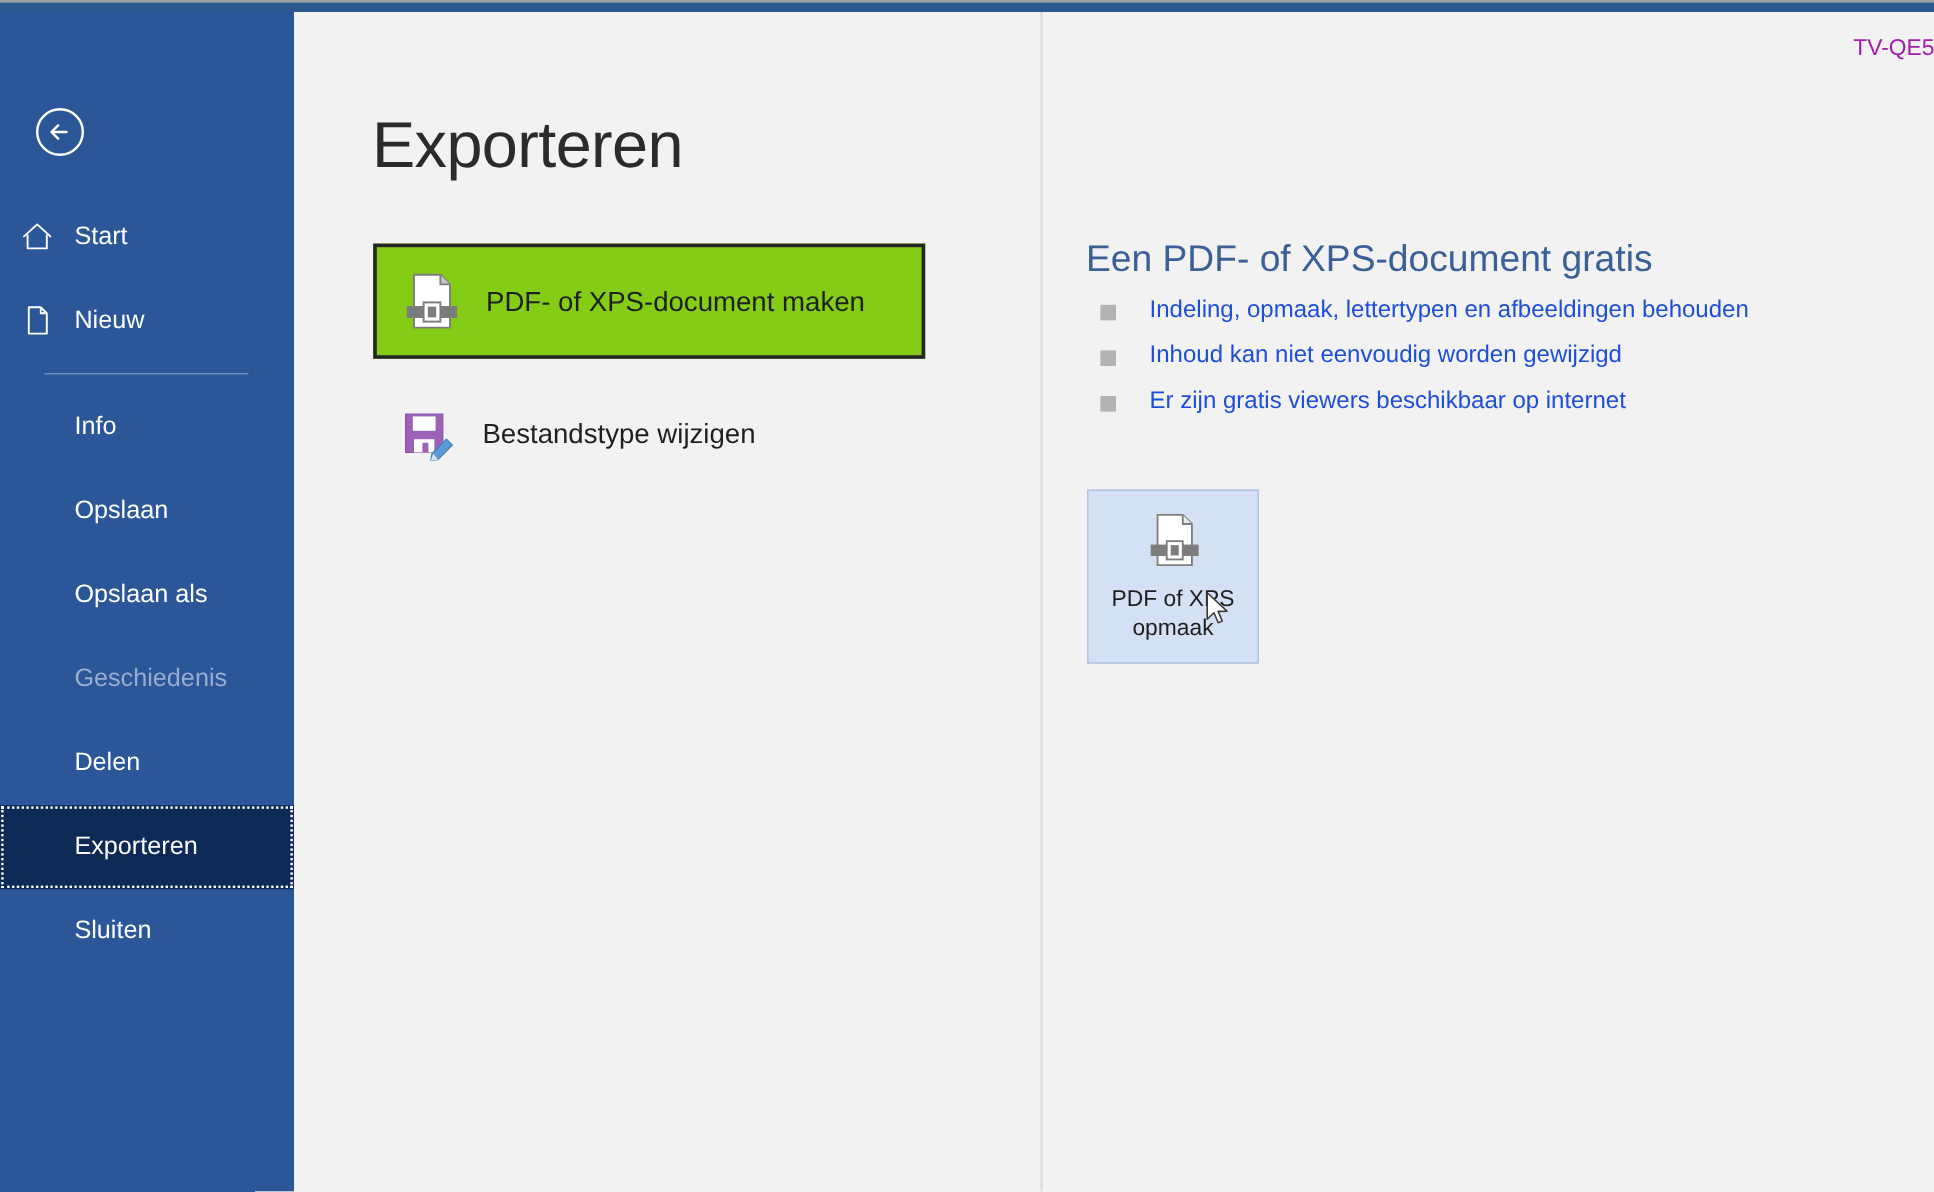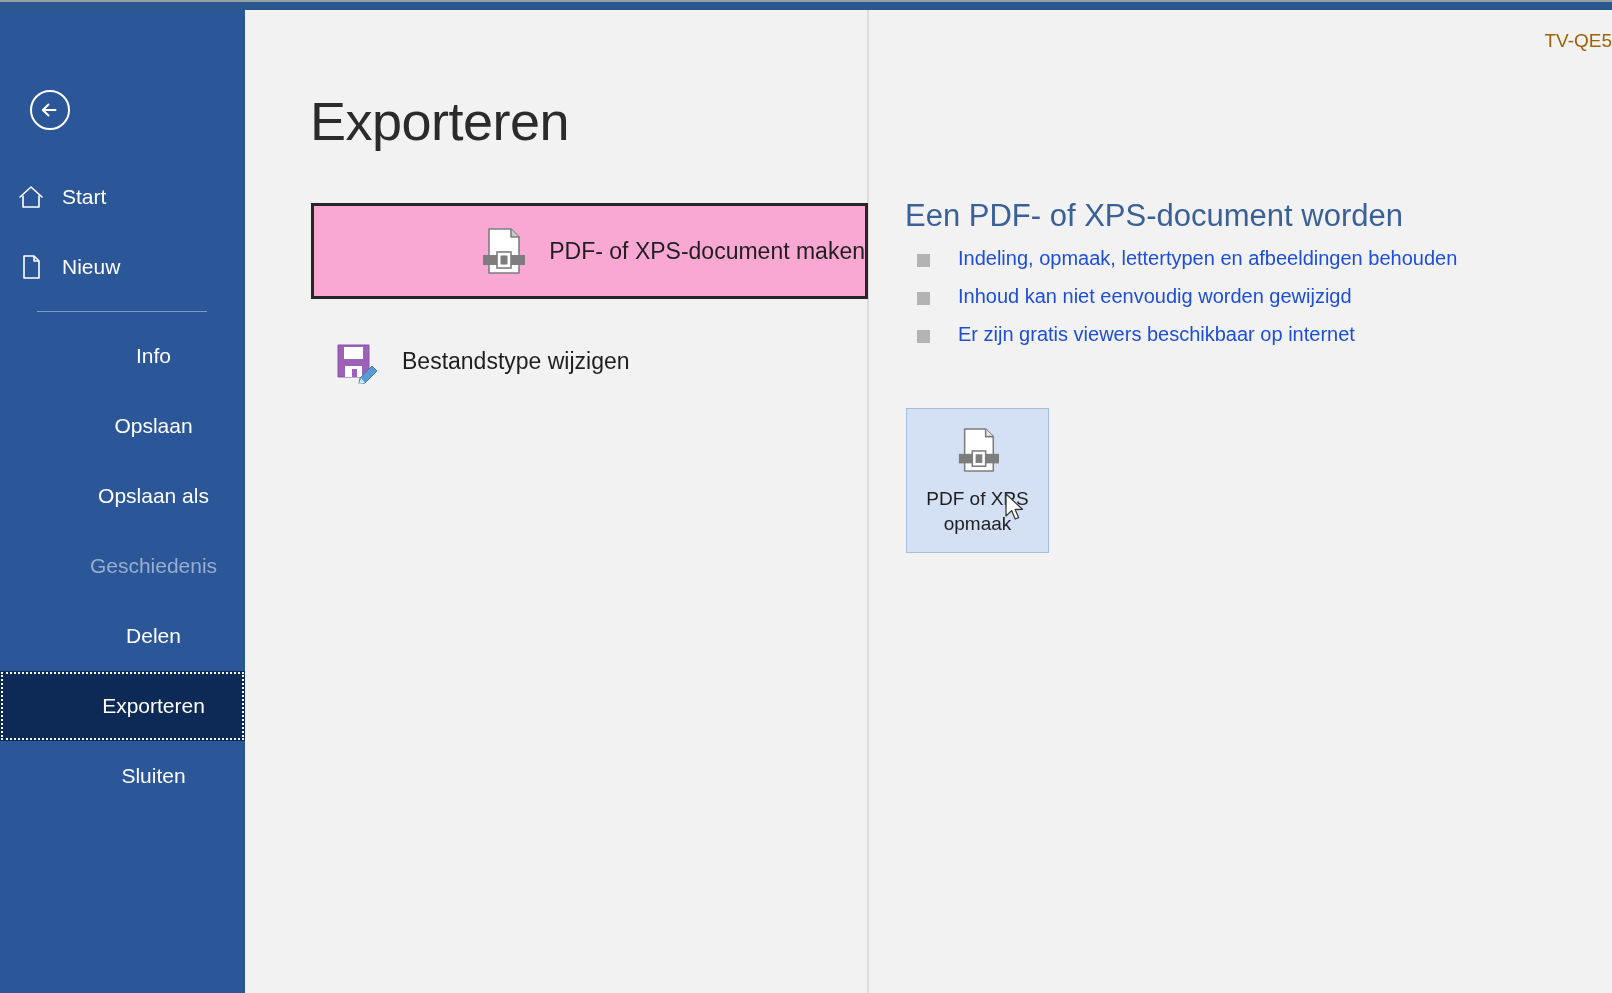--- a/index.html
+++ b/index.html
@@ -46,42 +46,42 @@
     font-weight: 400;
     cursor: pointer;
     white-space: nowrap;
   }
   .nav-item .nav-ico {
     width: 30px; height: 30px;
     margin-right: 16px;
     display: flex; align-items: center; justify-content: center;
     flex: none;
   }
-  .nav-item.no-icon { padding-left: 62px; justify-content: center; }
+  .nav-item.no-icon { padding-left: 62px; }
   .nav-item.disabled { color: #98aed0; cursor: default; }
   .nav-item.active {
     background: #0c2a55;
     outline: 2px dotted #ffffff;
     outline-offset: -3px;
   }
 
   .nav-sep {
     height: 1px; margin: 9px 38px 9px 37px;
     background: #7d9bc6;
   }
 
   
   .content {
     position: absolute; left: 245px; top: 10px;
     width: 1367px; height: 983px;
     background: #f2f2f2;
   }
   .machine-label {
     position: absolute; right: 0px; top: 20px;
-    font-size: 19px; color: #a16207;
+    font-size: 19px; color: #a21caf;
     white-space: nowrap;
   }
   .page-title {
     position: absolute; left: 65px; top: 80px;
     font-size: 54px; font-weight: 300; color: #2b2b2b;
     letter-spacing: -0.5px;
     white-space: nowrap;
   }
 
   
@@ -90,24 +90,23 @@
   }
   .option {
     position: relative;
     display: flex; align-items: center;
     height: 96px;
     padding-left: 19px;
     cursor: pointer;
   }
   .option + .option { margin-top: 14px; }
   .option.selected {
-    background: #f9a8d4;
+    background: #84cc16;
     border: 3px solid #262626;
-    width: 557px;
-    justify-content: flex-end;
+    width: 460px;
   }
   .option .opt-ico {
     width: 52px; height: 56px; flex: none;
     display: flex; align-items: center; justify-content: center;
     margin-right: 20px;
   }
   .option .opt-label {
     font-size: 23px; color: #1f1f1f; font-weight: 400;
     white-space: nowrap;
   }
@@ -261,21 +260,21 @@
             <path d="M27 40 L39 28 L44 33 L32 45 L26 46 Z" fill="#5b9bd5" stroke="#3f7fb8" stroke-width="1" stroke-linejoin="round"></path>
             <path d="M26 46 L28 40 L32 45 Z" fill="#d6e4f2"></path>
           </svg>
         </span>
         <span class="opt-label">Bestandstype wijzigen</span>
       </div>
 
     </div>
 
     <div class="detail">
-      <div class="detail-title">Een PDF- of XPS-document worden</div>
+      <div class="detail-title">Een PDF- of XPS-document gratis</div>
       <ul class="bullets">
         <li class="bullet">
           <span class="sq"></span>
           <span>Indeling, opmaak, lettertypen en afbeeldingen behouden</span>
         </li>
         <li class="bullet">
           <span class="sq"></span>
           <span>Inhoud kan niet eenvoudig worden gewijzigd</span>
         </li>
         <li class="bullet">

